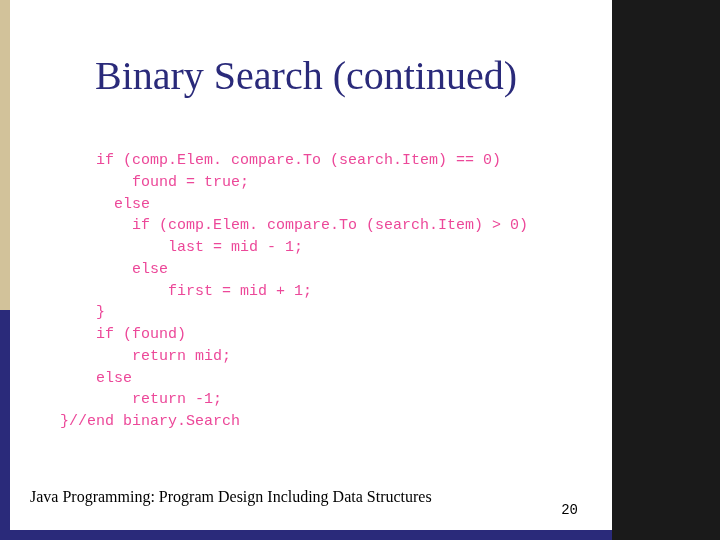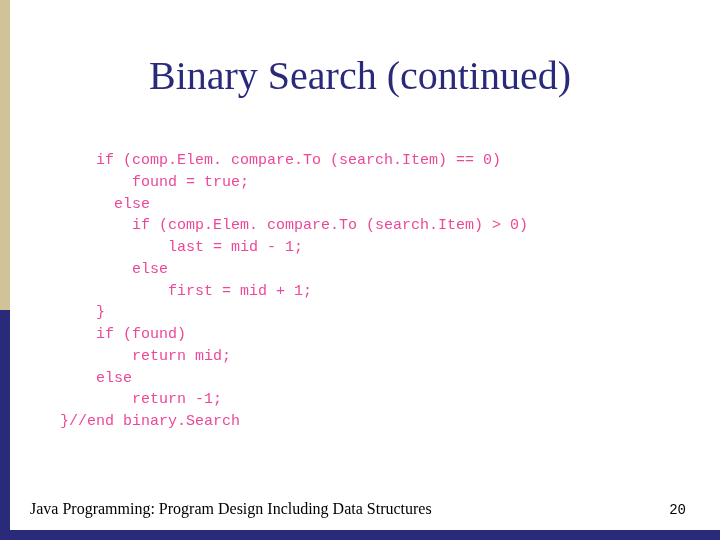--- a/index.html
+++ b/index.html
@@ -5,21 +5,21 @@
   html, body {
     margin: 0;
     padding: 0;
     width: 720px;
     height: 540px;
     background: #1a1a1a;
     font-family: "Times New Roman", Times, serif;
   }
   .slide {
     position: relative;
-    width: 720px;
+    width: 612px;
     height: 540px;
     background: #ffffff;
     box-sizing: border-box;
   }
   .title {
     position: absolute;
     top: 52px;
     left: 0;
     right: 0;
     text-align: center;
@@ -34,21 +34,21 @@
     left: 60px;
     font-family: "Courier New", Courier, monospace;
     font-size: 15px;
     line-height: 1.45;
     color: #ec4899;
     white-space: pre;
   }
   .footer-left {
     position: absolute;
     left: 30px;
-    bottom: 22px;
+    bottom: 34px;
     font-size: 16px;
     color: #000;
     font-family: "Times New Roman", Times, serif;
   }
   .footer-right {
     position: absolute;
     right: 34px;
     bottom: 22px;
     font-size: 14px;
     color: #000;

